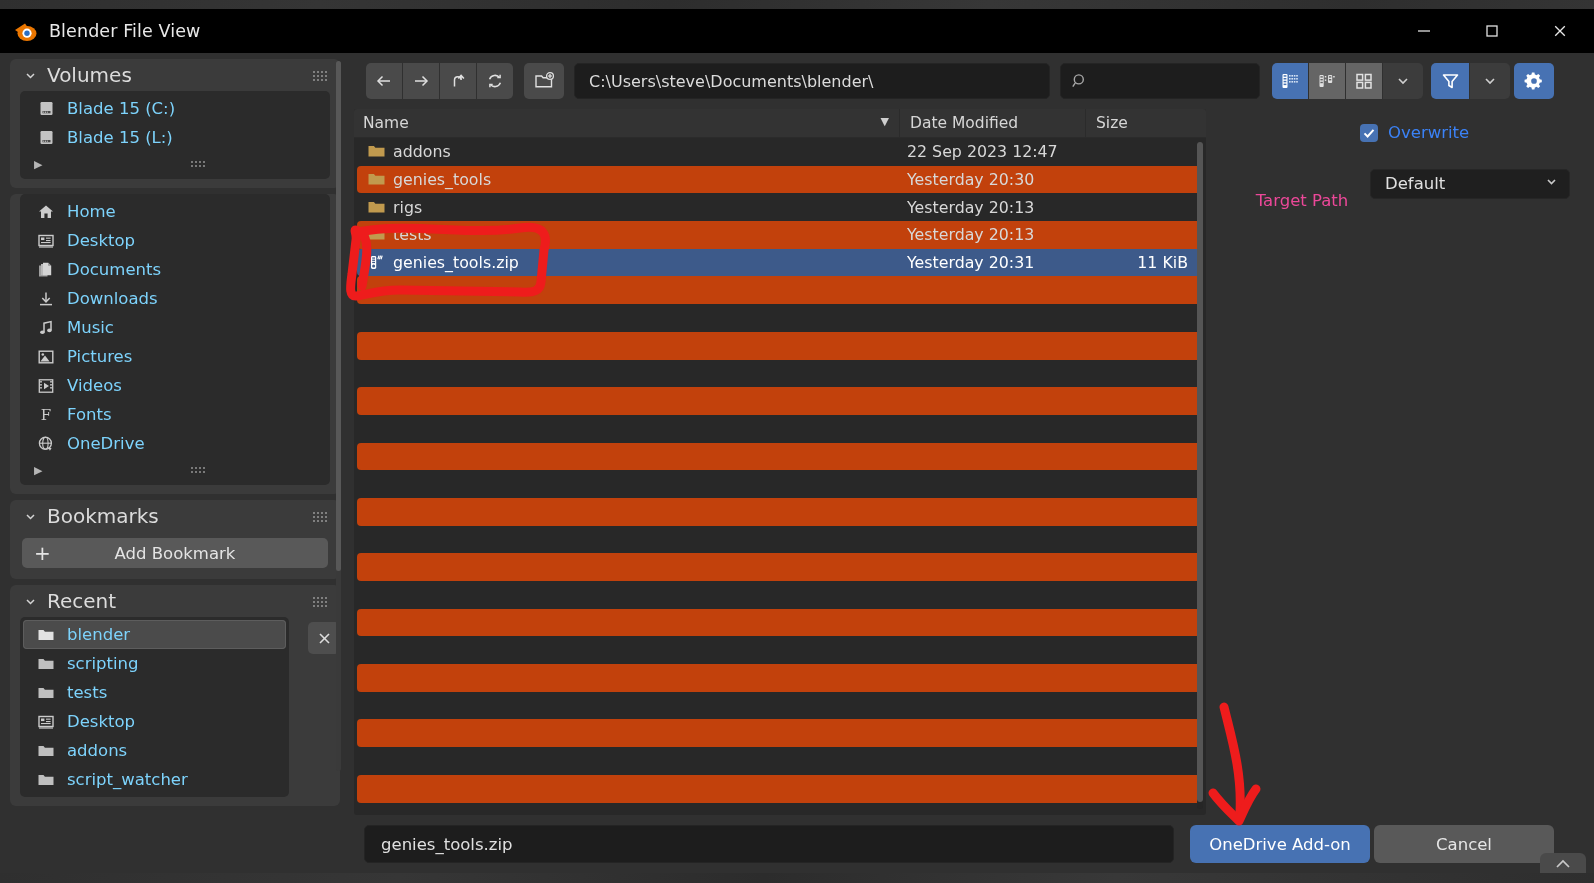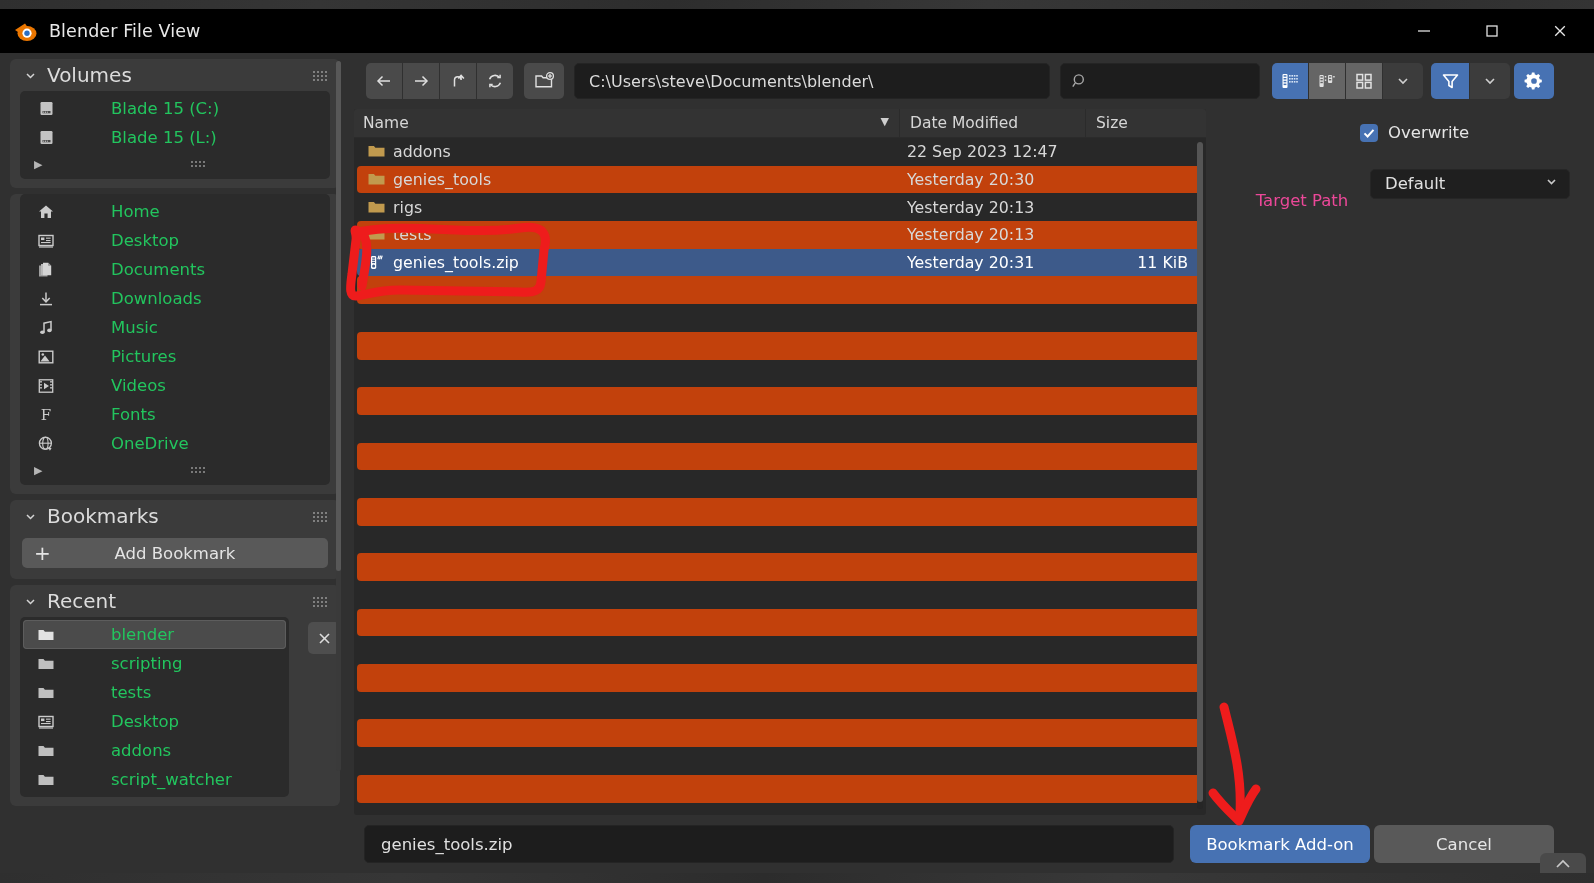--- a/index.html
+++ b/index.html
@@ -60,21 +60,21 @@
   .grip {
     margin-left: auto; width: 16px; height: 11px; opacity: .55;
     background-image: radial-gradient(#b9b9b9 38%, transparent 40%);
     background-size: 4px 4px; background-position: 0 0;
   }
   .list-box {
     margin: 0 10px; background: #2b2b2b; border-radius: 5px; padding: 3px 0;
   }
   .li {
     height: 29px; display: flex; align-items: center; padding-left: 10px;
-    color: #22c55e; font-size: 16.5px; border-radius: 4px; margin: 0 3px; gap: 44px;
+    color: #7dd3fc; font-size: 16.5px; border-radius: 4px; margin: 0 3px;
   }
   .li .ico { width: 26px; display: inline-flex; justify-content: center; align-items: center; margin-right: 8px; }
   .li .lbl { white-space: nowrap; }
   .li.selected { background: #4b4b4b; box-shadow: inset 0 0 0 1px #5d5d5d; }
   .more-row { height: 24px; display: flex; align-items: center; padding-left: 14px; }
   .more-row .tri { color: #b5b5b5; font-size: 11px; }
   .more-row .grip2 {
     margin-left: auto; margin-right: 42%; width: 16px; height: 9px; opacity: .55;
     background-image: radial-gradient(#b9b9b9 38%, transparent 40%);
     background-size: 4px 4px;
@@ -182,21 +182,21 @@
   .fl-scroll {
     position: absolute; right: 3px; top: 33px; width: 6px; bottom: 6px;
     background: #262626; border-radius: 3px;
   }
   .fl-scroll .thumb { position: absolute; top: 0; width: 6px; height: 660px; background: #555555; border-radius: 3px; }
 
   
   .optpanel { position: absolute; right: 0; top: 56px; width: 384px; bottom: 58px; background: #303030; }
   .opt-check-row {
     position: absolute; left: 150px; top: 14px; display: flex; align-items: center;
-    color: #e5e5e5; font-size: 16.5px;
+    color: #3b82f6; font-size: 16.5px;
   }
   .cbox {
     width: 18px; height: 18px; border-radius: 4px; background: #4772b3; margin-right: 10px;
     display: flex; align-items: center; justify-content: center;
   }
   .opt-row {
     position: absolute; left: 38px; top: 48px; right: 24px; display: flex; align-items: center;
   }
   .opt-label { width: 108px; text-align: center; color: #ec4899; font-size: 16.5px; margin-right: 14px; margin-top: 34px; }
   .opt-select {
@@ -793,21 +793,21 @@
             </span>
           </span>
         </div>
       </div>
 
       <div class="bottombar">
         <div class="namefield">
           <span>genies_tools.zip</span>
         </div>
         <div class="btn-primary">
-          <span>Bookmark Add-on</span>
+          <span>OneDrive Add-on</span>
         </div>
         <div class="btn-secondary">
           <span>Cancel</span>
         </div>
         <div class="corner-chevron">
           <svg width="20" height="14" viewBox="0 0 20 14">
               <polyline points="4,10 10,4 16,10" fill="none" stroke="#c9c9c9" stroke-width="1.7"></polyline>
             </svg>
         </div>
       </div>

